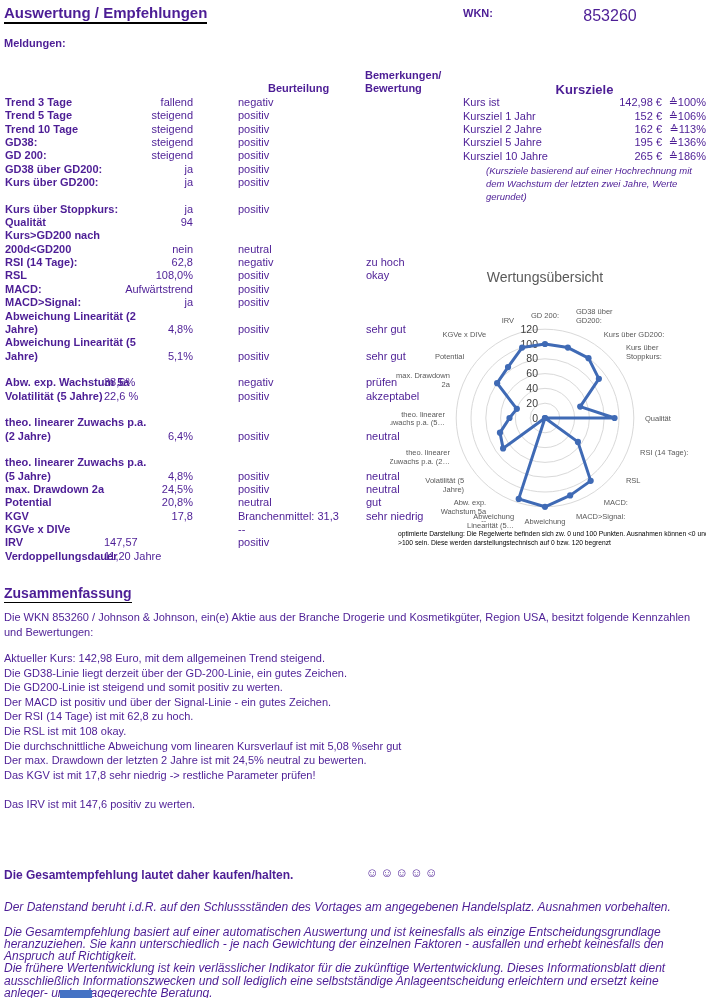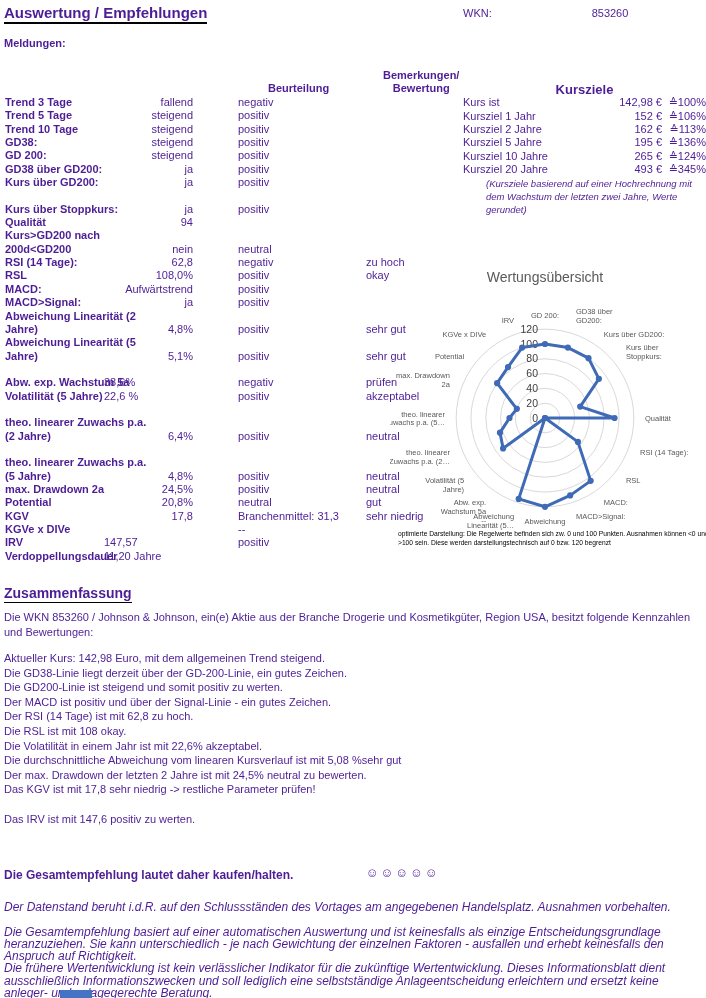--- a/index.html
+++ b/index.html
@@ -1,21 +1,21 @@
 <!DOCTYPE html>
 <html><head>
 <meta charset="utf-8">
 <style>
   html,body{margin:0;padding:0;background:#e8e8e8;}
   .page{position:relative;width:706px;height:998px;background:#ffffff;overflow:hidden;
         font-family:"Liberation Sans","DejaVu Sans",sans-serif;color:#4c1d95;}
   .abs{position:absolute;}
   .doc-title{top:4px;left:4px;font-size:15px;font-weight:bold;border-bottom:2px solid #000;padding-bottom:1px;}
-  .wkn-label{top:7px;left:463px;font-size:11px;font-weight:normal;}
-  .wkn-value{top:7px;left:560px;width:100px;font-size:11px;text-align:center;}
+  .wkn-label{top:7px;left:463px;font-size:11px;font-weight:bold;}
+  .wkn-value{top:7px;left:560px;width:100px;font-size:16px;text-align:center;}
   .meldungen{top:37px;left:4px;font-size:11px;font-weight:bold;}
   .col-head{font-size:11px;font-weight:bold;line-height:13.35px;white-space:pre-line;}
   .tbl{top:96px;left:5px;width:470px;}
   .trow{position:relative;}
   .lbl{display:block;font-size:11px;font-weight:bold;line-height:13.35px;width:172px;white-space:pre-line;}
   .val{position:absolute;bottom:0;left:99px;width:89px;text-align:right;font-size:11px;line-height:13.35px;white-space:nowrap;}
   .val.vleft{left:99px;width:auto;text-align:left;}
   .beu{position:absolute;bottom:0;left:233px;font-size:11px;line-height:13.35px;white-space:nowrap;}
   .bem{position:absolute;bottom:0;left:361px;font-size:11px;line-height:13.35px;white-space:nowrap;}
   .kz{top:83px;left:463px;width:243px;}
@@ -39,21 +39,21 @@
 </head>
 <body>
 
 <div class="page">
   <div class="abs doc-title">Auswertung / Empfehlungen</div>
   <div class="abs wkn-label">WKN:</div>
   <div class="abs wkn-value">853260</div>
   <div class="abs meldungen">Meldungen:</div>
 
   <div class="abs col-head" style="top:82px;left:254px;padding-left:14px;">Beurteilung</div>
-  <div class="abs col-head" style="top:69px;left:383px;text-align:center;">Bemerkungen/
+  <div class="abs col-head" style="top:69px;left:365px;">Bemerkungen/
 Bewertung</div>
 
   <div class="abs tbl" id="main-table">
       <div class="trow" style="height: 13.35px;">
         <span class="lbl">Trend 3 Tage</span>
         <span class="val">fallend</span>
         <span class="beu">negativ</span>
       </div>
       <div class="trow" style="height: 13.35px;">
         <span class="lbl">Trend 5 Tage</span>
@@ -218,26 +218,21 @@
           <span class="kz-pct">≙113%</span>
         </div>
         <div class="kz-row">
           <span class="kz-lbl">Kursziel 5 Jahre</span>
           <span class="kz-amt">195 €</span>
           <span class="kz-pct">≙136%</span>
         </div>
         <div class="kz-row">
           <span class="kz-lbl">Kursziel 10 Jahre</span>
           <span class="kz-amt">265 €</span>
-          <span class="kz-pct">≙124%</span>
-        </div>
-        <div class="kz-row">
-          <span class="kz-lbl">Kursziel 20 Jahre</span>
-          <span class="kz-amt">493 €</span>
-          <span class="kz-pct">≙345%</span>
+          <span class="kz-pct">≙186%</span>
         </div>
       </div>
     <div class="kz-note">(Kursziele basierend auf einer Hochrechnung mit dem Wachstum der letzten zwei Jahre, Werte gerundet)</div>
   </div>
 
   <svg class="abs radar" id="radar-svg" width="316" height="300" viewBox="0 0 316 300">
       <text x="155" y="20" text-anchor="middle" font-size="14" fill="#595959">Wertungsübersicht</text>
       <circle cx="155" cy="156" r="14.8" fill="none" stroke="#D9D9D9" stroke-width="1"></circle>
       <circle cx="155" cy="156" r="29.6" fill="none" stroke="#D9D9D9" stroke-width="1"></circle>
       <circle cx="155" cy="156" r="44.4" fill="none" stroke="#D9D9D9" stroke-width="1"></circle>
@@ -297,21 +292,20 @@
 
   <div class="abs summary-title">Zusammenfassung</div>
   <div class="abs intro">Die WKN 853260 / Johnson &amp; Johnson, ein(e) Aktie aus der Branche Drogerie und Kosmetikgüter, Region USA, besitzt folgende Kennzahlen und Bewertungen:</div>
   <div class="abs slines" id="summary-lines">
       <div class="sline">Aktueller Kurs: 142,98 Euro, mit dem allgemeinen Trend steigend.</div>
       <div class="sline">Die GD38-Linie liegt derzeit über der GD-200-Linie, ein gutes Zeichen.</div>
       <div class="sline">Die GD200-Linie ist steigend und somit positiv zu werten.</div>
       <div class="sline">Der MACD ist positiv und über der Signal-Linie - ein gutes Zeichen.</div>
       <div class="sline">Der RSI (14 Tage) ist mit 62,8 zu hoch.</div>
       <div class="sline">Die RSL ist mit 108 okay.</div>
-      <div class="sline">Die Volatilität in einem Jahr ist mit 22,6% akzeptabel.</div>
       <div class="sline">Die durchschnittliche Abweichung vom linearen Kursverlauf ist mit 5,08 %sehr gut</div>
       <div class="sline">Der max. Drawdown der letzten 2 Jahre ist mit  24,5% neutral zu bewerten.</div>
       <div class="sline">Das KGV ist mit 17,8 sehr niedrig -&gt; restliche Parameter prüfen!</div>
       <div class="sline"></div>
       <div class="sline">Das IRV ist mit 147,6 positiv zu werten.</div>
     </div>
 
   <div class="abs empf">Die Gesamtempfehlung lautet daher kaufen/halten.</div>
   <div class="abs smileys">☺☺☺☺☺</div>
 

